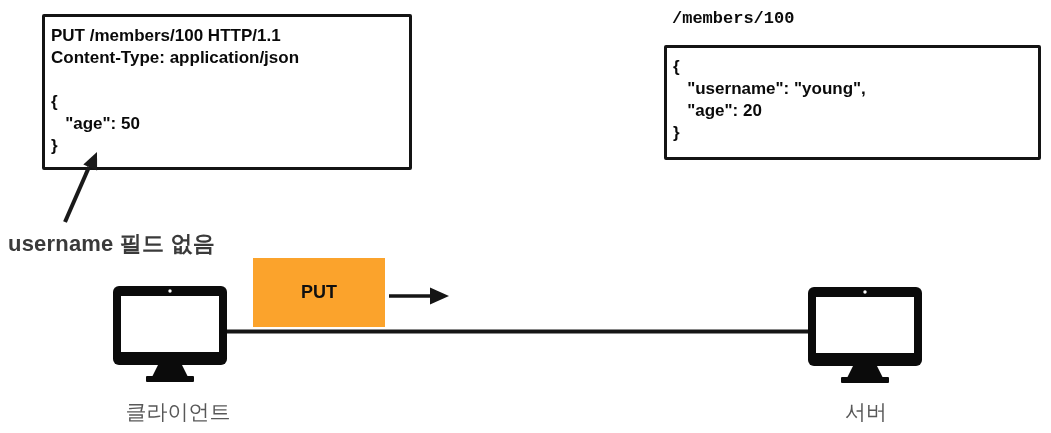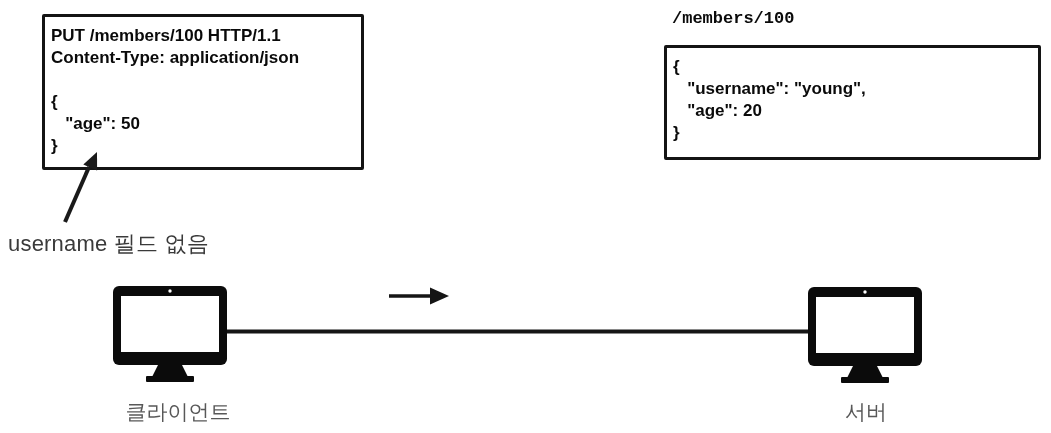--- a/index.html
+++ b/index.html
@@ -16,21 +16,21 @@
     overflow: hidden;
   }
   
   .sketch-box {
     position: absolute;
     box-sizing: border-box;
     border: 3px solid #141414;
     border-radius: 2px;
     background: #ffffff;
   }
-  .request-box  { left: 42px;  top: 14px; width: 322px; height: 156px; }
+  .request-box  { left: 42px;  top: 14px; width: 370px; height: 156px; }
   .resource-box { left: 664px; top: 45px; width: 377px; height: 115px; }
   .code {
     margin: 0;
     padding: 8px 6px;
     font-family: "Liberation Sans", sans-serif;
     font-weight: bold;
     font-size: 17px;
     line-height: 22px;
     color: #0a0a0a;
     white-space: pre;
@@ -41,21 +41,21 @@
     top: 9px;
     font-weight: bold;
     font-size: 17px;
     color: #0a0a0a;
     font-family: Liberation Mono, monospace;
   }
   .annotation-text {
     position: absolute;
     left: 8px;
     top: 229px;
-    font-weight: normal;
+    font-weight: bold;
     font-size: 22px;
     color: #3a3a3a;
     letter-spacing: 0.2px;
   }
   .method-box {
     position: absolute;
     left: 253px;
     top: 258px;
     width: 132px;
     height: 69px;
@@ -123,20 +123,23 @@
       <line x1="389" y1="296" x2="433" y2="296" stroke="#151515" stroke-width="3.5"></line>
       <polygon points="449,296 430,304.5 430,287.5" fill="#151515"></polygon>
     </g>
 
     <g>
       <line x1="65" y1="222" x2="89" y2="167" stroke="#1a1a1a" stroke-width="4"></line>
       <polygon points="97,152 97.1,170.6 83.3,164.6" fill="#1a1a1a"></polygon>
     </g>
   </svg>
 
+  <div class="method-box" style="background-color: rgb(251, 163, 44);">
+    <span>PUT</span>
+  </div>
 
   <svg class="monitor monitor-client" viewBox="0 0 114 97">
     <rect x="0" y="0" width="114" height="79" rx="6" fill="#0b0b0b"></rect>
     <rect x="8" y="10" width="98" height="56" fill="#ffffff"></rect>
     <circle cx="57" cy="5" r="1.7" fill="#ffffff"></circle>
     <polygon points="45,79 69,79 75,91 39,91" fill="#0b0b0b"></polygon>
     <rect x="33" y="90" width="48" height="6" rx="1" fill="#0b0b0b"></rect>
   </svg>
 
   <svg class="monitor monitor-server" viewBox="0 0 114 97">

